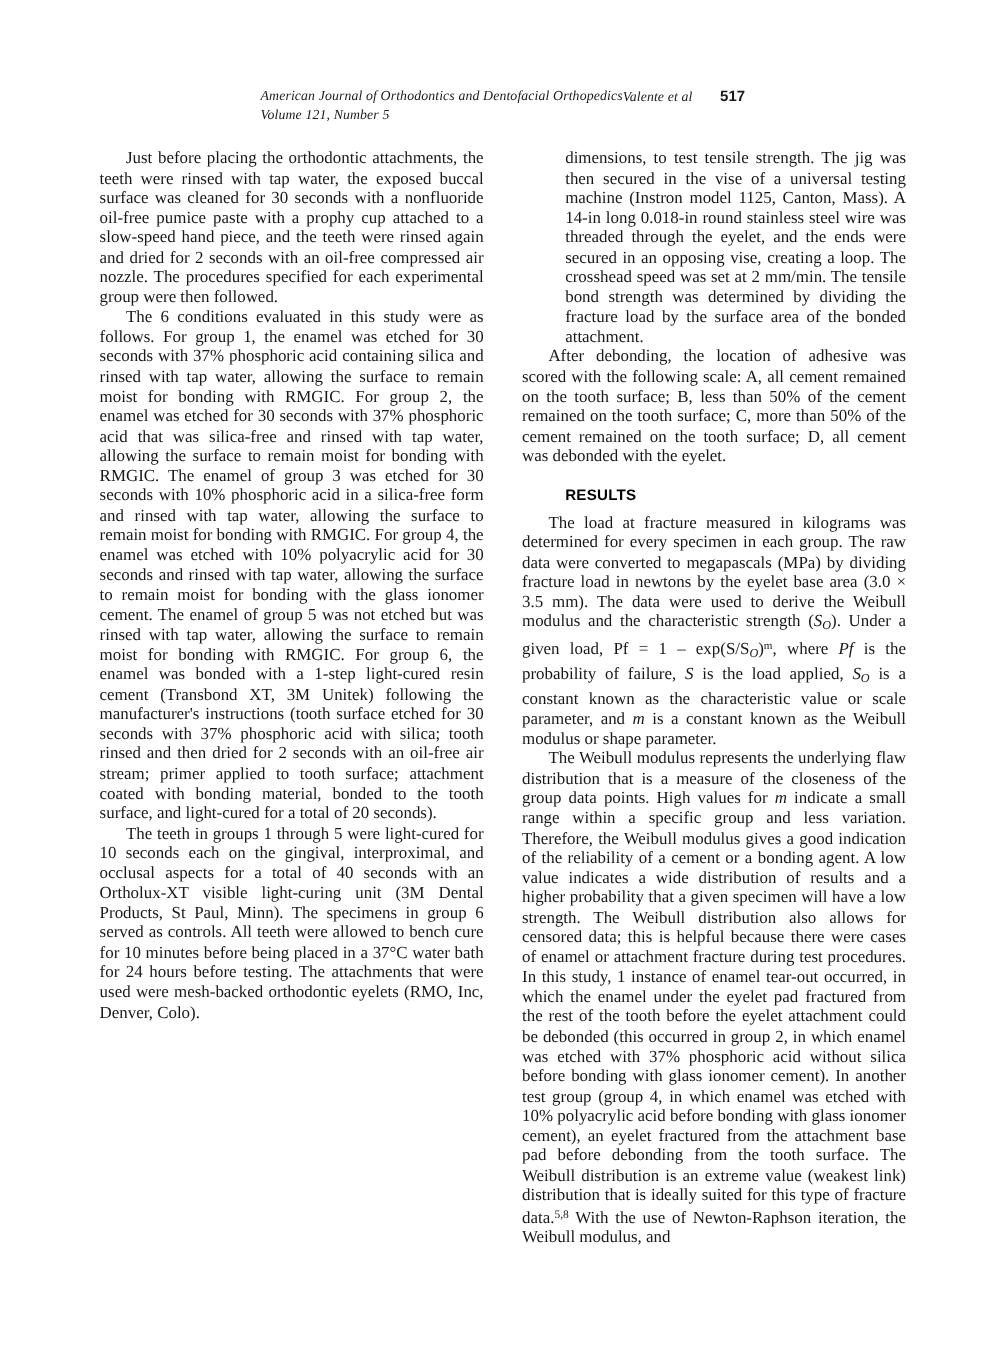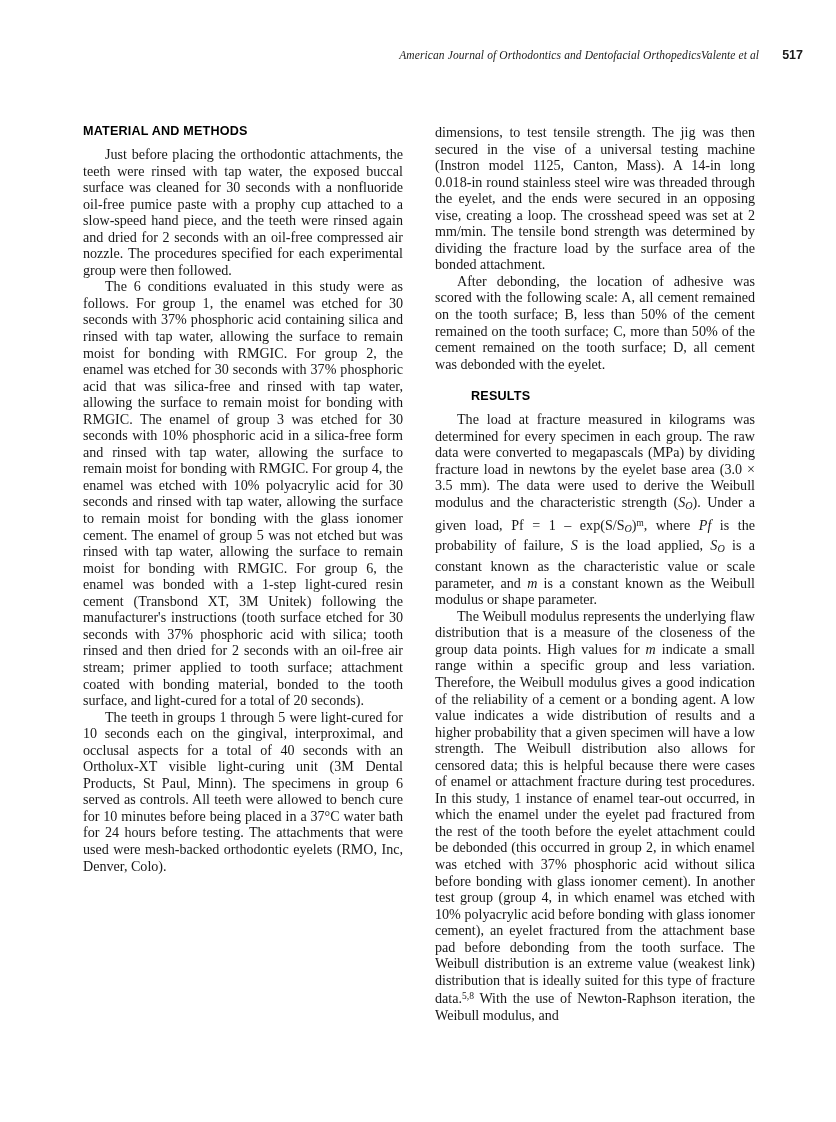--- a/index.html
+++ b/index.html
@@ -14,26 +14,25 @@
     background: #ffffff;
     overflow: hidden;
     font-family: "Liberation Serif", "DejaVu Serif", serif;
     color: #1a1a1a;
   }
 
   
   .running-head {
     position: absolute;
     left: 83px;
-    top: 48px;
+    top: 73px;
     width: 672px;
     display: flex;
-    justify-content: flex-end;
+    justify-content: center;
     align-items: flex-start;
-    margin-left: 48px;
   }
   .rh-left {
     font-style: italic;
     font-size: 11.5px;
     line-height: 15.5px;
     letter-spacing: 0.1px;
     color: #1a1a1a;
   }
   .rh-left .rh-line2 { display: block; }
   .rh-right {
@@ -84,21 +83,21 @@
   p.para {
     margin: 0;
     font-size: 14.1px;
     line-height: 16.55px;
     text-align: justify;
     text-justify: inter-word;
     text-indent: 22px;
     hyphens: none;
     color: #171717;
   }
-  p.para.noindent { text-indent: 0; }
+  p.para.noindent { text-indent: 0; margin-left: 36px; }
 
   i.it { font-style: italic; }
   sub.sb {
     font-size: 0.72em;
     vertical-align: -0.22em;
     font-style: italic;
   }
   sup.sp {
     font-size: 0.66em;
     vertical-align: 0.42em;
@@ -109,32 +108,32 @@
   }
 </style>
 </head>
 <body>
 
 <div class="page">
 
   <div class="running-head">
     <div class="rh-left">
       <span>American Journal of Orthodontics and Dentofacial Orthopedics</span>
+      <span class="rh-line2">Volume 121, Number 5</span>
     </div>
     <div class="rh-right">
       <span class="rh-authors">Valente et al</span>
       <span class="rh-pageno">517</span>
     </div>
   </div>
 
   <div class="columns">
 
     <div class="col">
 
-      <h2 class="section-head">MATERIAL AND METHODS</h2>
 
 
       <p class="para">Just before placing the orthodontic attachments, the teeth were rinsed with tap water, the exposed buccal surface was cleaned for 30 seconds with a nonfluoride oil-free pumice paste with a prophy cup attached to a slow-speed hand piece, and the teeth were rinsed again and dried for 2 seconds with an oil-free compressed air nozzle. The procedures specified for each experimental group were then followed.</p>
 
       <p class="para">The 6 conditions evaluated in this study were as follows. For group 1, the enamel was etched for 30 seconds with 37% phosphoric acid containing silica and rinsed with tap water, allowing the surface to remain moist for bonding with RMGIC. For group 2, the enamel was etched for 30 seconds with 37% phosphoric acid that was silica-free and rinsed with tap water, allowing the surface to remain moist for bonding with RMGIC. The enamel of group 3 was etched for 30 seconds with 10% phosphoric acid in a silica-free form and rinsed with tap water, allowing the surface to remain moist for bonding with RMGIC. For group 4, the enamel was etched with 10% polyacrylic acid for 30 seconds and rinsed with tap water, allowing the surface to remain moist for bonding with the glass ionomer cement. The enamel of group 5 was not etched but was rinsed with tap water, allowing the surface to remain moist for bonding with RMGIC. For group 6, the enamel was bonded with a 1-step light-cured resin cement (Transbond XT, 3M Unitek) following the manufacturer's instructions (tooth surface etched for 30 seconds with 37% phosphoric acid with silica; tooth rinsed and then dried for 2 seconds with an oil-free air stream; primer applied to tooth surface; attachment coated with bonding material, bonded to the tooth surface, and light-cured for a total of 20 seconds).</p>
 
       <p class="para">The teeth in groups 1 through 5 were light-cured for 10 seconds each on the gingival, interproximal, and occlusal aspects for a total of 40 seconds with an Ortholux-XT visible light-curing unit (3M Dental Products, St Paul, Minn). The specimens in group 6 served as controls. All teeth were allowed to bench cure for 10 minutes before being placed in a 37°C water bath for 24 hours before testing. The attachments that were used were mesh-backed orthodontic eyelets (RMO, Inc, Denver, Colo).</p>
 
     </div>
 

